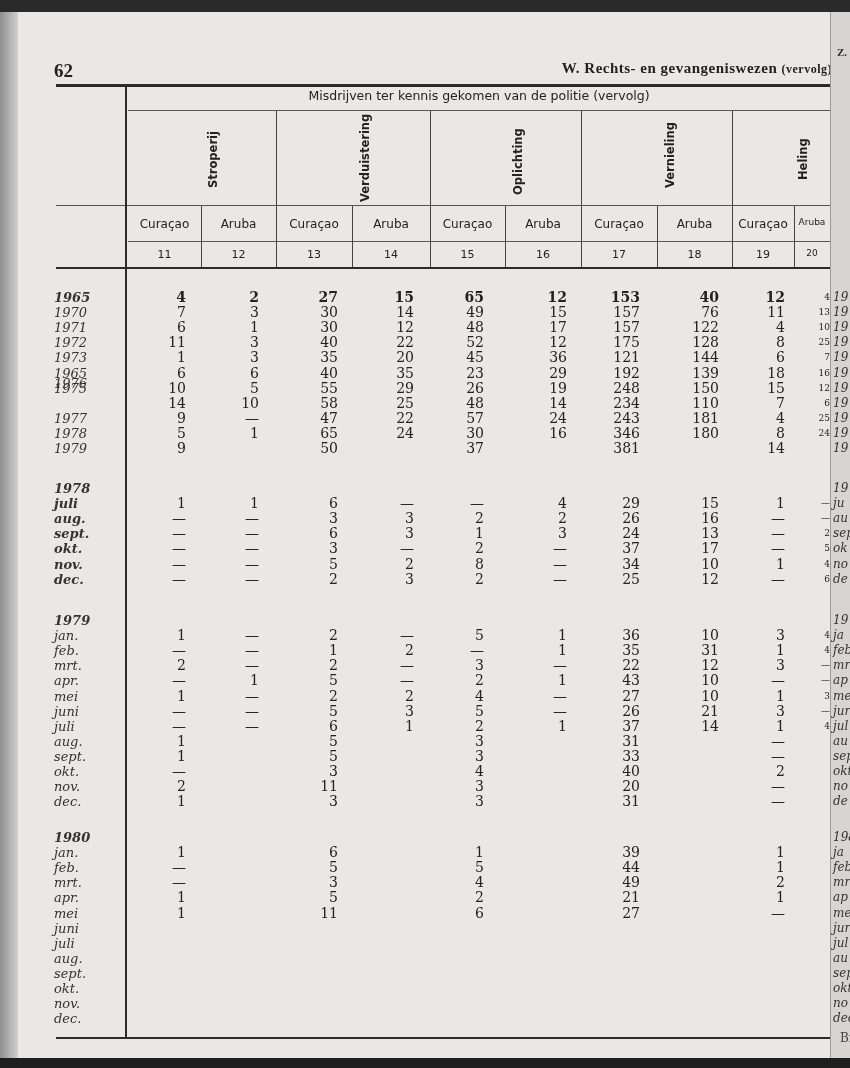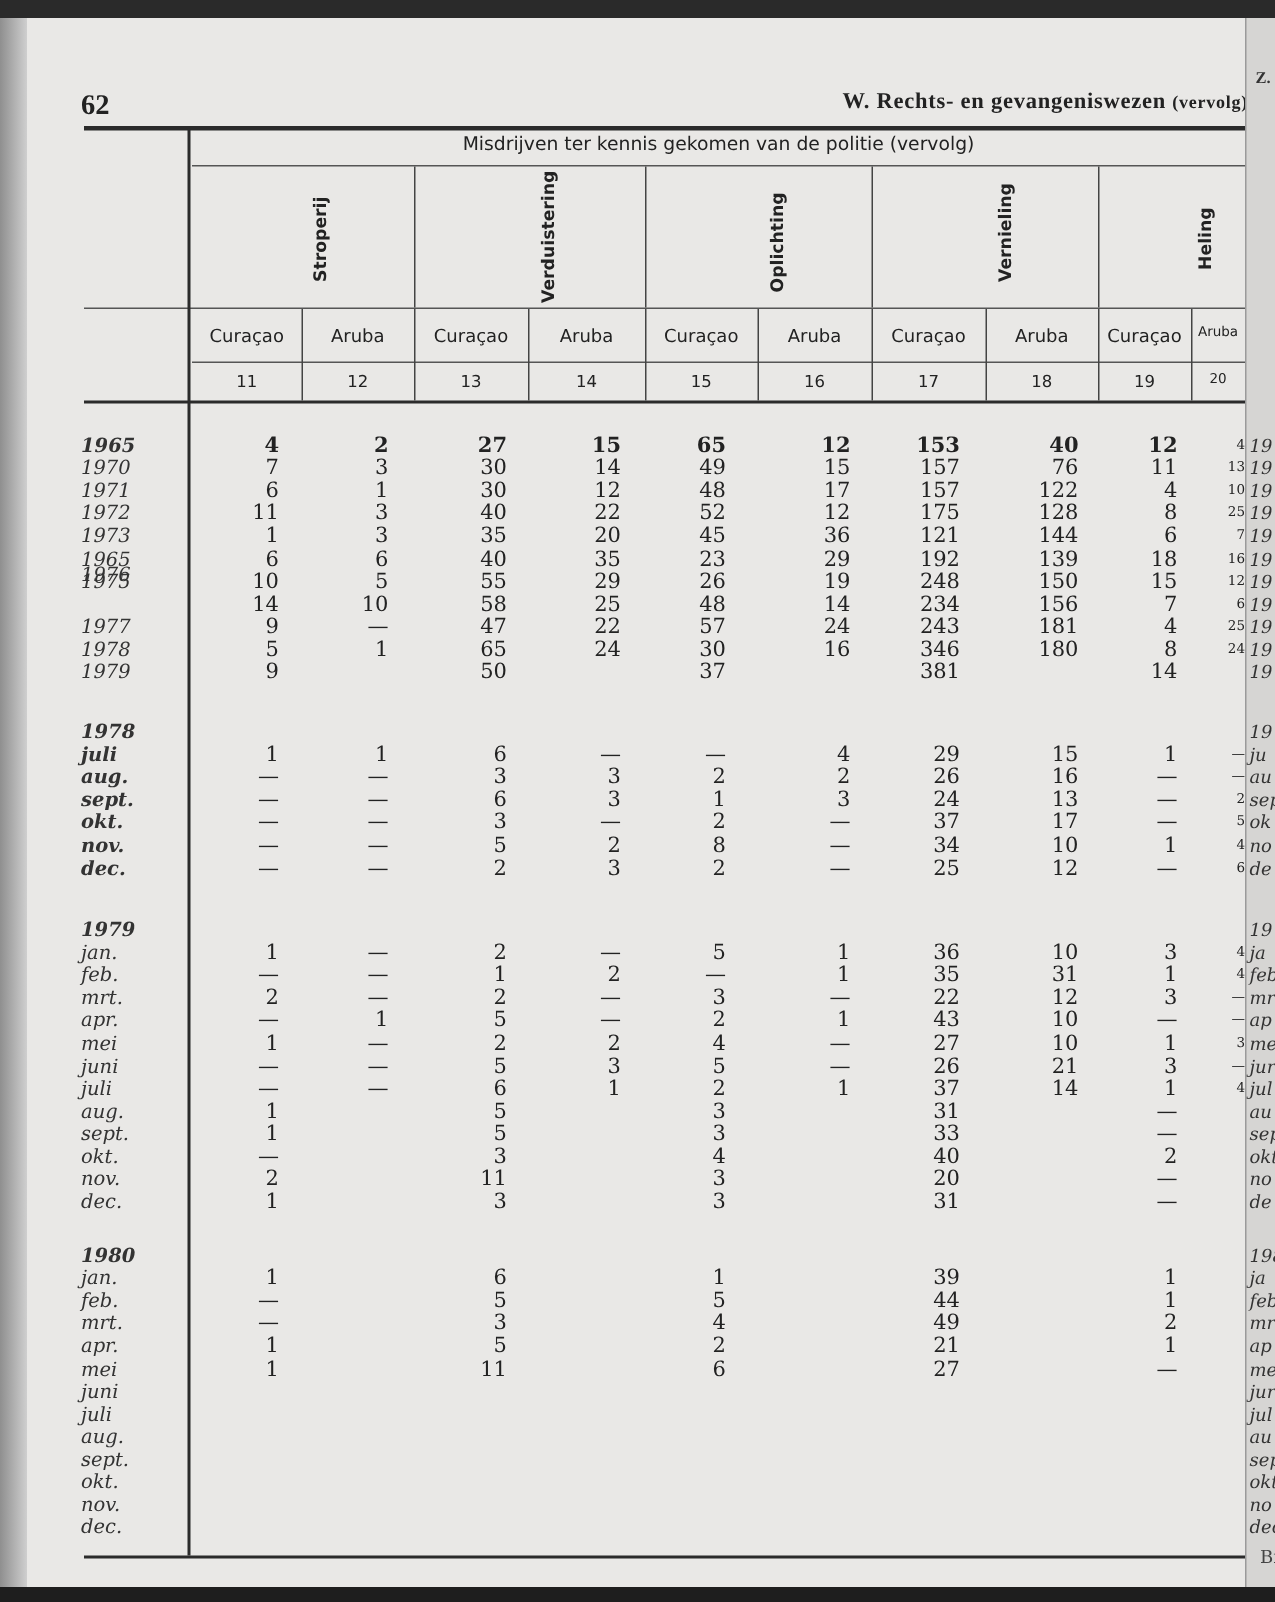--- a/index.html
+++ b/index.html
@@ -209,21 +209,21 @@
       <div class="val" style="top:369px; left:727px; width:40px;">15</div>
       <div class="val" style="top:369px; left:790px; width:22px; font-size:9px; overflow:hidden;">12</div>
       <div class="row-label" style="top:364px;">1976</div>
       <div class="val" style="top:384px; left:128px; width:40px;">14</div>
       <div class="val" style="top:384px; left:201px; width:40px;">10</div>
       <div class="val" style="top:384px; left:280px; width:40px;">58</div>
       <div class="val" style="top:384px; left:356px; width:40px;">25</div>
       <div class="val" style="top:384px; left:426px; width:40px;">48</div>
       <div class="val" style="top:384px; left:509px; width:40px;">14</div>
       <div class="val" style="top:384px; left:582px; width:40px;">234</div>
-      <div class="val" style="top:384px; left:661px; width:40px;">156</div>
+      <div class="val" style="top:384px; left:661px; width:40px;">110</div>
       <div class="val" style="top:384px; left:727px; width:40px;">7</div>
       <div class="val" style="top:384px; left:790px; width:22px; font-size:9px; overflow:hidden;">6</div>
       <div class="row-label" style="top:399px;">1977</div>
       <div class="val" style="top:399px; left:128px; width:40px;">9</div>
       <div class="val" style="top:399px; left:201px; width:40px;">—</div>
       <div class="val" style="top:399px; left:280px; width:40px;">47</div>
       <div class="val" style="top:399px; left:356px; width:40px;">22</div>
       <div class="val" style="top:399px; left:426px; width:40px;">57</div>
       <div class="val" style="top:399px; left:509px; width:40px;">24</div>
       <div class="val" style="top:399px; left:582px; width:40px;">243</div>

